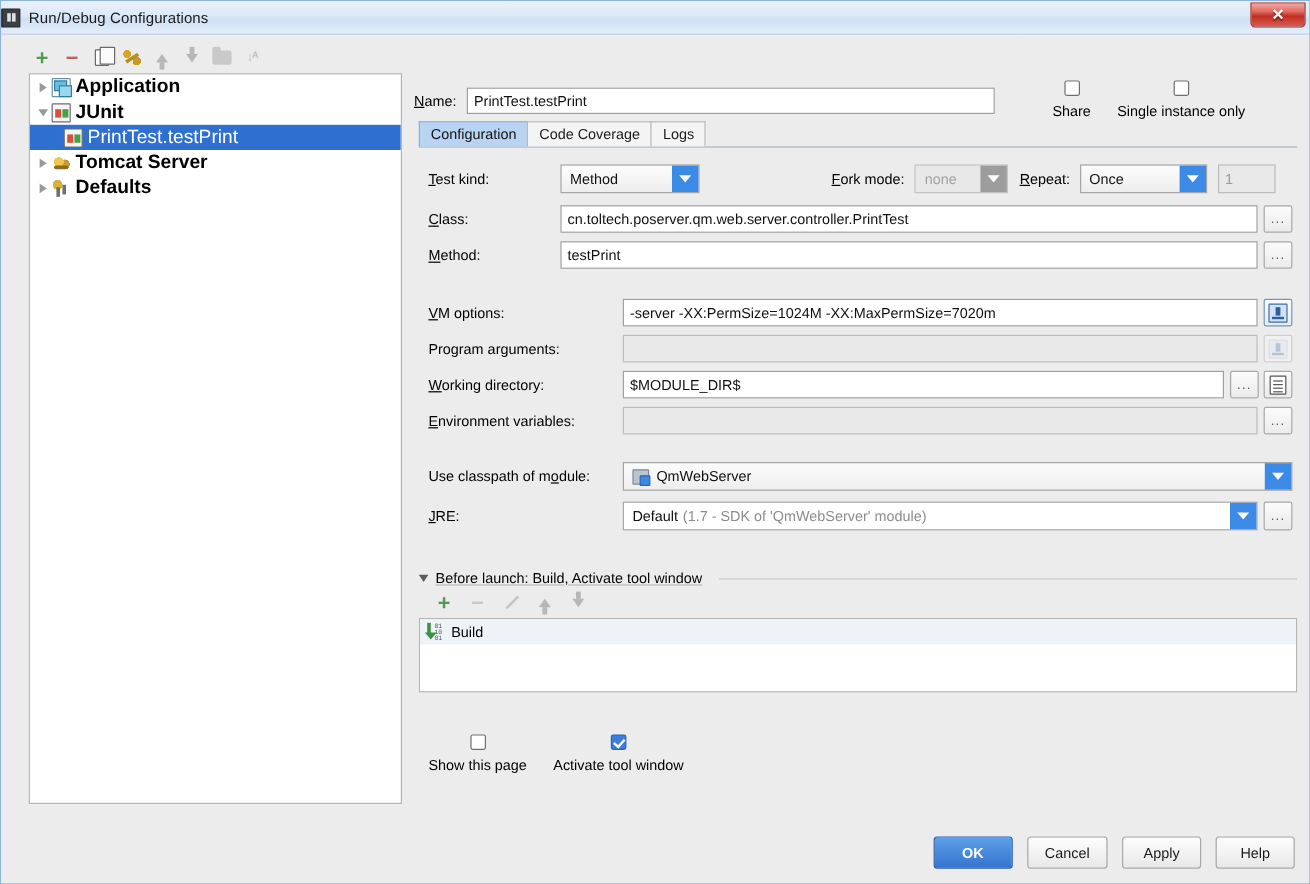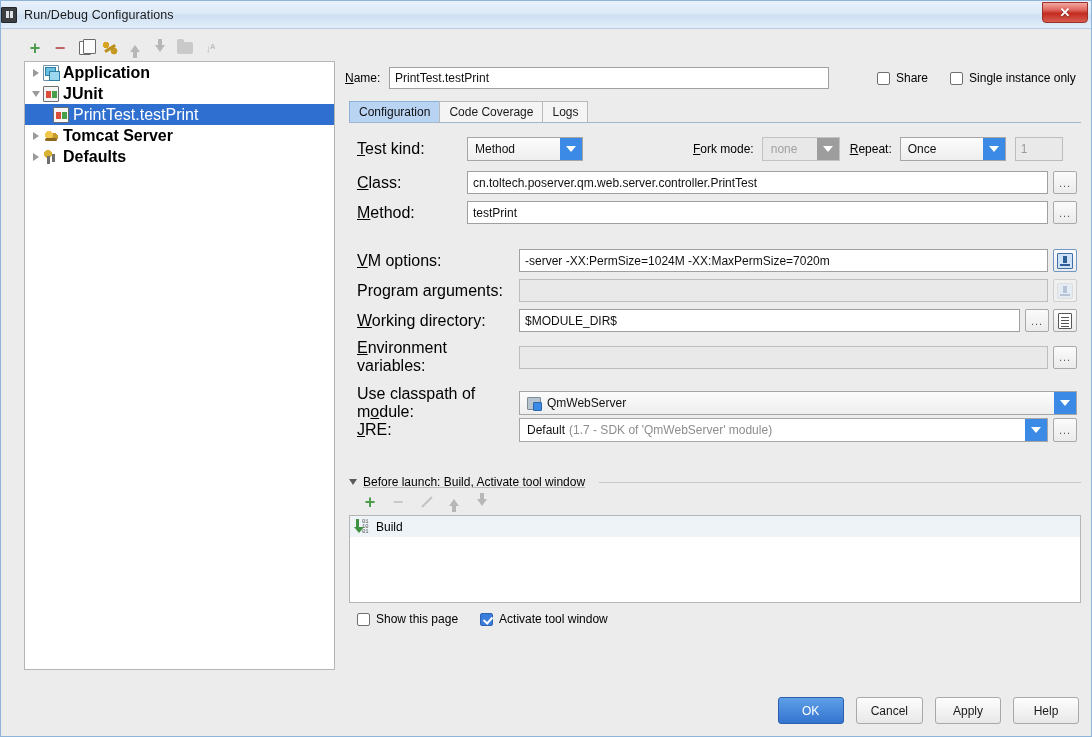--- a/index.html
+++ b/index.html
@@ -273,21 +273,21 @@
     color: #111;
     white-space: nowrap;
     overflow: hidden;
   }
   .text-input.disabled {
     background: #e9e9e9;
     border: 1px solid #bdbdbd;
     color: #9b9b9b;
   }
 
-  .checkbox-wrap { display: inline-flex; align-items: center; gap: 6px; }
+  .checkbox-wrap { display: inline-flex; align-items: center; gap: 6px; flex-direction: column; }
   .cbox {
     width: 13px; height: 13px;
     background: #fff;
     border: 1px solid #6f6f6f;
     border-radius: 2px;
     flex: none;
   }
   .cbox.checked {
     background: #3b7ddd;
     border-color: #2d63b2;
@@ -328,21 +328,21 @@
     color: #111;
   }
 
   
   .config-area {
     position: absolute;
     left: 4px; top: 88px; right: 0; bottom: 0;
     overflow: hidden;
   }
 
-  .fld-label { width: 110px; flex: none; font-size: 16px; }
+  .fld-label { width: 110px; flex: none; font-size: 12px; }
   .sq-btn {
     width: 24px; height: 22px;
     background: linear-gradient(180deg,#fbfbfb,#ebebeb);
     border: 1px solid #a9a9a9;
     border-radius: 2px;
     display: flex; align-items: center; justify-content: center;
     font-size: 11px; color: #5a5a5a;
     letter-spacing: 1px;
     flex: none;
   }
@@ -440,21 +440,21 @@
     width: 13px; height: 13px;
     position: relative;
   }
   .bl-pencil::after {
     content:""; position:absolute; left:0; top:5px; width:14px; height:2px;
     background:#c3c3c3; transform: rotate(-45deg);
   }
   .bl-list {
     background: #ffffff;
     border: 1px solid #b5b5b5;
-    height: 88px;
+    height: 62px;
   }
   .bl-item {
     height: 21px;
     display: flex; align-items: center;
     gap: 6px;
     padding-left: 5px;
     background: #eef3f8;
     font-size: 12px;
   }
   .ic-build {
@@ -498,21 +498,21 @@
     border: 1px solid #a9a9a9;
     background: linear-gradient(180deg,#fdfdfd,#e8e8e8);
     font-size: 12px;
     display: flex; align-items: center; justify-content: center;
     color: #1a1a1a;
   }
   .btn.primary {
     background: linear-gradient(180deg,#5e9fe8,#3574cf);
     border: 1px solid #2a5fae;
     color: #ffffff;
-    font-weight: normal;
+    font-weight: bold;
   }
 </style>
 </head>
 <body>
 
 <div class="window">
 
   <div class="titlebar">
     <div class="title-icon"></div>
     <div class="title-text">Run/Debug Configurations</div>

